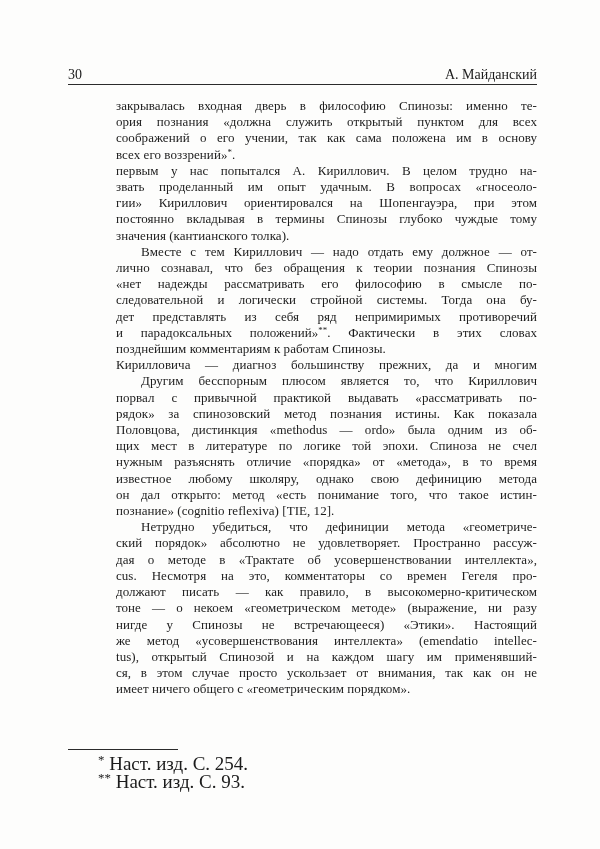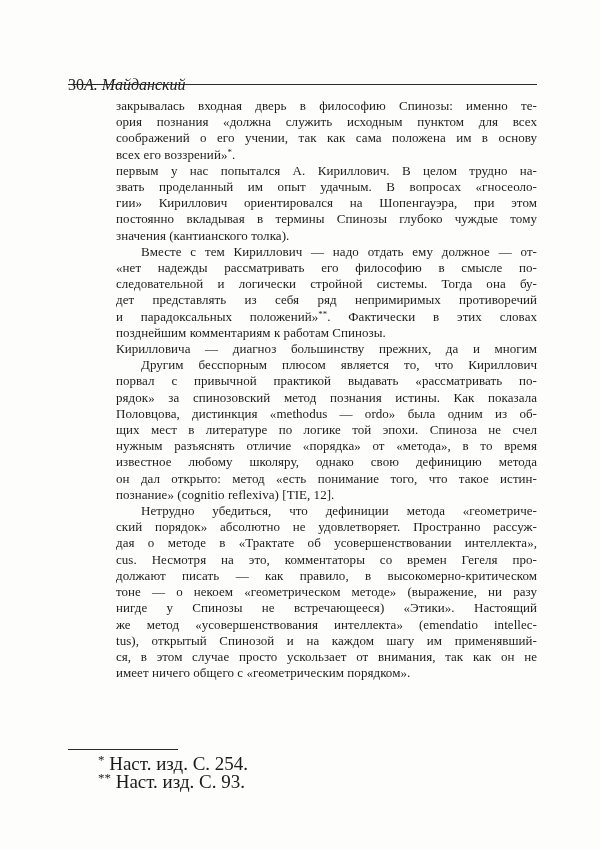--- a/index.html
+++ b/index.html
@@ -11,30 +11,30 @@
     position: relative;
     width: 600px;
     height: 849px;
     background: #fdfdfc;
     font-family: "Liberation Serif", "DejaVu Serif", serif;
     color: #1c1c1c;
     overflow: hidden;
   }
   .running-head {
     position: absolute;
-    top: 76px;
+    top: 66px;
     left: 68px;
     right: 63px;
     display: flex;
+    justify-content: space-between;
     align-items: baseline;
-    font-size: 16px;
+    font-size: 14px;
     line-height: 18px;
   }
   .running-head .author {
-    font-style: italic;
   }
   .head-rule {
     position: absolute;
     top: 84px;
     left: 68px;
     right: 63px;
     height: 0;
     border-top: 1.6px solid #2b2b2b;
   }
   .body-text {
@@ -84,33 +84,34 @@
   <header class="running-head">
     <span class="page-num">30</span>
     <span class="author">А. Майданский</span>
   </header>
 
   <div class="head-rule"></div>
 
   <main class="body-text">
       <div class="para">
         <div class="line">закрывалась входная дверь в философию Спинозы: именно те-</div>
-        <div class="line">ория познания «должна служить исходным пунктом для всех</div>
+        <div class="line">ория познания «должна служить открытый пунктом для всех</div>
         <div class="line">соображений о его учении, так как сама положена им в основу</div>
         <div class="line last">всех его воззрений»<sup>*</sup>.</div>
       </div>
       <div class="para">
         <div class="line">первым у нас попытался А. Кириллович. В целом трудно на-</div>
         <div class="line">звать проделанный им опыт удачным. В вопросах «гносеоло-</div>
         <div class="line">гии» Кириллович ориентировался на Шопенгауэра, при этом</div>
         <div class="line">постоянно вкладывая в термины Спинозы глубоко чуждые тому</div>
         <div class="line last">значения (кантианского толка).</div>
       </div>
       <div class="para">
         <div class="line indent">Вместе с тем Кириллович — надо отдать ему должное — от-</div>
+        <div class="line">лично сознавал, что без обращения к теории познания Спинозы</div>
         <div class="line">«нет надежды рассматривать его философию в смысле по-</div>
         <div class="line">следовательной и логически стройной системы. Тогда она бу-</div>
         <div class="line">дет представлять из себя ряд непримиримых противоречий</div>
         <div class="line">и парадоксальных положений»<sup>**</sup>. Фактически в этих словах</div>
         <div class="line last">позднейшим комментариям к работам Спинозы.</div>
         <div class="line">Кирилловича — диагноз большинству прежних, да и многим</div>
       </div>
       <div class="para">
         <div class="line indent">Другим бесспорным плюсом является то, что Кириллович</div>
         <div class="line">порвал с привычной практикой выдавать «рассматривать по-</div>

